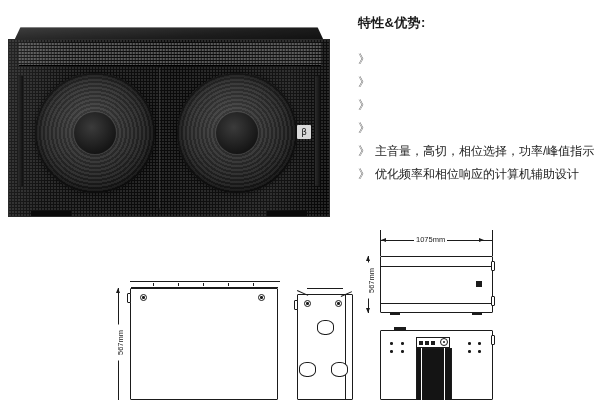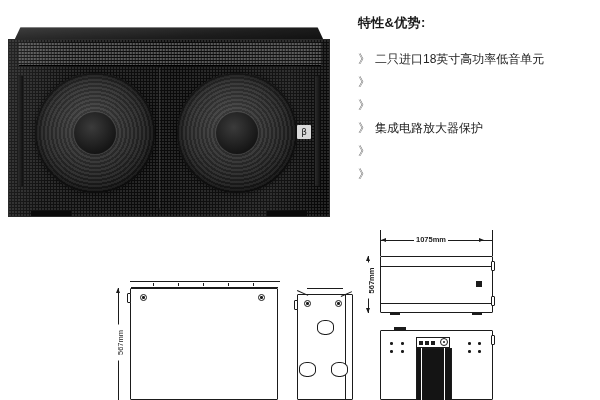--- a/index.html
+++ b/index.html
@@ -283,44 +283,44 @@
       <div class="cab-foot l"></div>
       <div class="cab-foot r"></div>
     </div>
   </div>
 
   <div class="features">
     <div class="features-title">特性&amp;优势:</div>
     <ul class="feature-list">
       <li class="feature-item">
         <span class="feature-marker">》</span>
-        <span class="feature-text">二只进口18英寸高功率低音单元</span>
-      </li>
-      <li class="feature-item">
-        <span class="feature-marker">》</span>
-      </li>
-      <li class="feature-item">
-        <span class="feature-marker">》</span>
-      </li>
-      <li class="feature-item">
-        <span class="feature-marker">》</span>
-        <span class="feature-text">集成电路放大器保护</span>
-      </li>
-      <li class="feature-item">
-        <span class="feature-marker">》</span>
-      </li>
-      <li class="feature-item">
-        <span class="feature-marker">》</span>
+      </li>
+      <li class="feature-item">
+        <span class="feature-marker">》</span>
+      </li>
+      <li class="feature-item">
+        <span class="feature-marker">》</span>
+      </li>
+      <li class="feature-item">
+        <span class="feature-marker">》</span>
+      </li>
+      <li class="feature-item">
+        <span class="feature-marker">》</span>
+        <span class="feature-text">主音量，高切，相位选择，功率/峰值指示</span>
+      </li>
+      <li class="feature-item">
+        <span class="feature-marker">》</span>
+        <span class="feature-text">优化频率和相位响应的计算机辅助设计</span>
       </li>
     </ul>
   </div>
 
   <div class="drawings">
 
-    <div class="dw" style="left:372px; top:5px; width:140px; height:85px;font-weight:bold;">
+    <div class="dw" style="left:372px; top:5px; width:140px; height:85px;">
 
       <div class="ln" style="left:8px; top:0; width:1px; height:26px;"></div>
       <div class="ln" style="left:120px; top:0; width:1px; height:26px;"></div>
       <div class="ln" style="left:8px; top:10px; width:113px; height:1px;"></div>
       <div class="arrow left" style="left:9px; top:8px;"></div>
       <div class="arrow right" style="left:107px; top:8px;"></div>
       <div class="dim-label" style="left:42px; top:5px;">1075mm</div>
 
       <div class="ln" style="left:-4px; top:26px; width:1px; height:57px;"></div>
       <div class="arrow up" style="left:-6px; top:26px;"></div>

